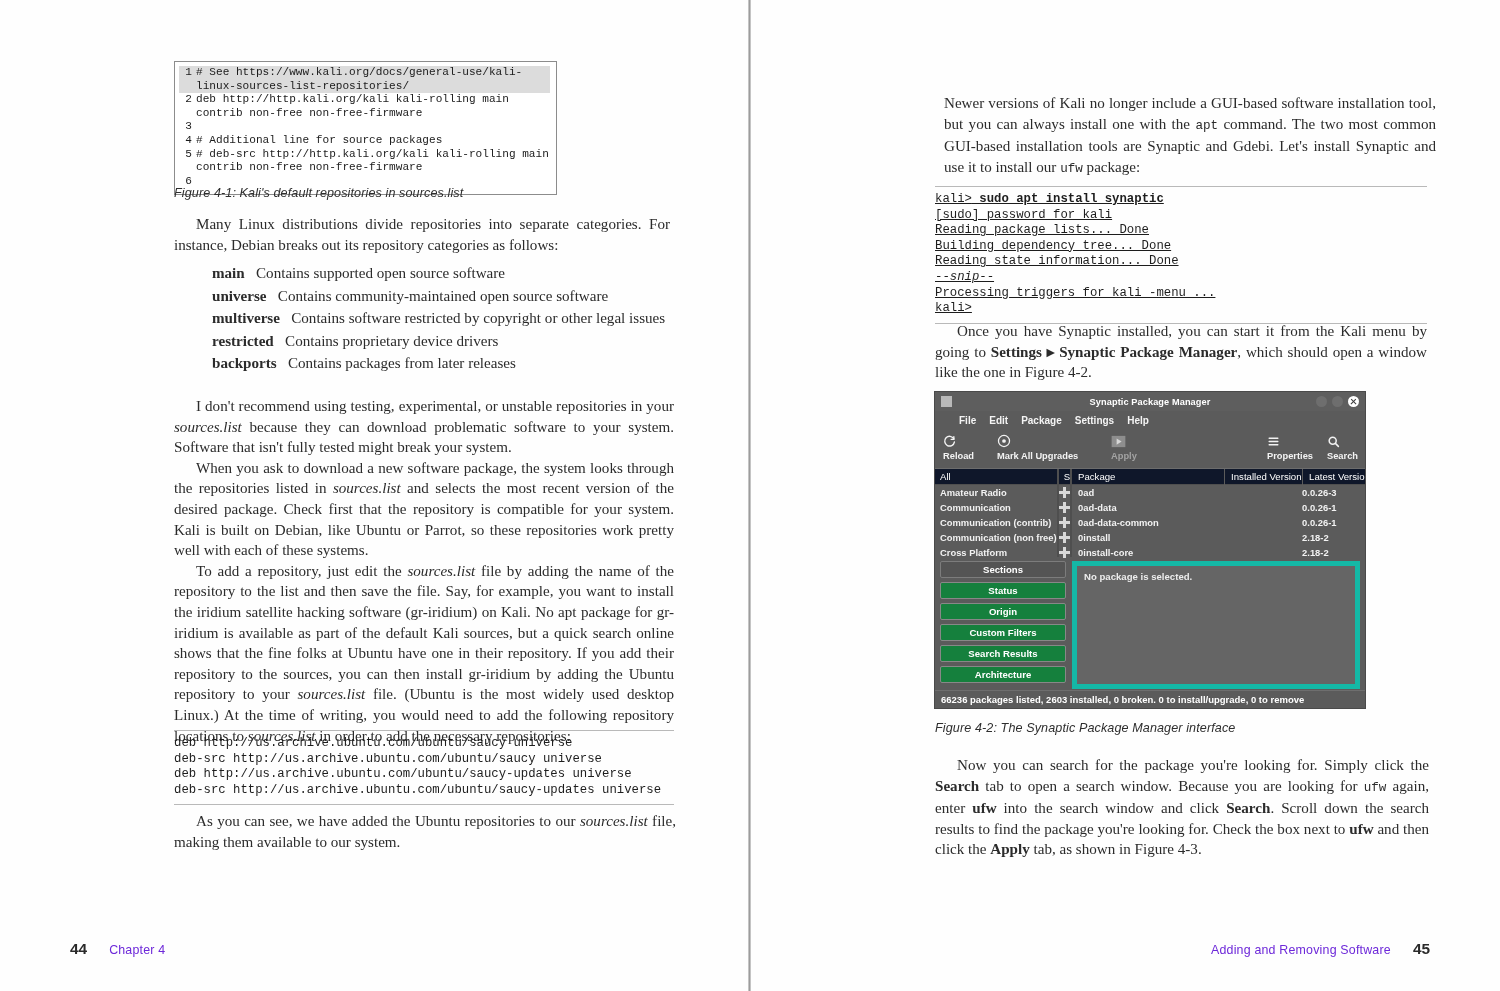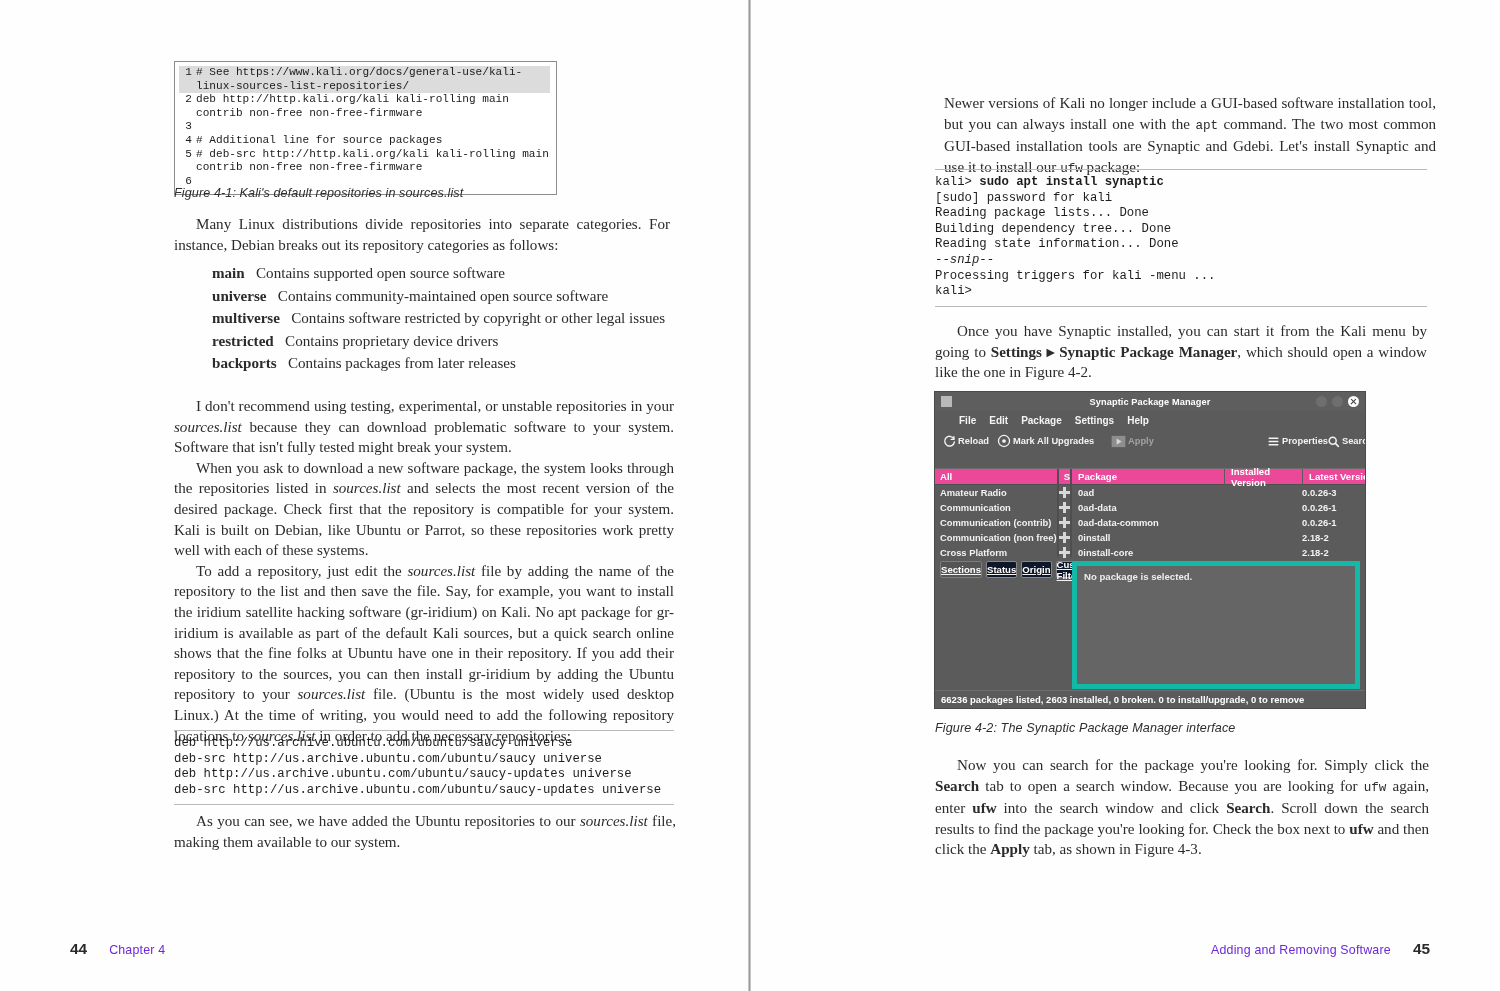--- a/index.html
+++ b/index.html
@@ -142,35 +142,35 @@
     padding-left: 24px; background: #5b5b5b;
     font-size: 10px; font-weight: bold; color: #f4f4f4;
   }
 
   .syn-toolbar {
     height: 39px; background: #5b5b5b; position: relative;
     border-bottom: 1px solid #6c6c6c;
   }
   .tb-item {
     position: absolute; top: 3px;
-    display: flex; flex-direction: row; align-items: center; gap: 2px;
+    display: flex; flex-direction: column; align-items: flex-start; gap: 2px;
     font-size: 9.3px; font-weight: bold; color: #f3f3f3;
   }
   .tb-item.dim { color: #a3a3a3; }
   .tb-icon { height: 16px; display: flex; align-items: center; justify-content: center; }
 
   .syn-lists { position: relative; height: 88px; background: #5b5b5b; display: flex; }
   .col-sections { width: 126px; border-right: 2px solid #4f4f4f; }
   .col-s { width: 22px; border-right: 2px solid #4f4f4f; }
   .col-pkg { flex: 1 1 auto; }
 
   .lhead {
-    height: 16px; background: #ec4899; color: #ffffff;
-    font-size: 9.6px; font-weight: bold; display: flex; align-items: center;
-    padding-left: 5px; border-bottom: 1px solid #4f4f4f;
+    height: 16px; background: #0f172a; color: #ffffff;
+    font-size: 9.6px; font-weight: normal; display: flex; align-items: center;
+    padding-left: 5px; border-bottom: 1px solid #4f4f4f; text-align: center;
   }
   .lhead.split { padding-left: 0; }
   .hcell { height: 16px; display: flex; align-items: center; padding-left: 6px; }
   .hcell.b { border-left: 1px solid #5b5b5b; }
 
   .lrow {
     height: 15px; display: flex; align-items: center; padding-left: 5px;
     font-size: 9.4px; font-weight: bold; color: #f2f2f2; white-space: nowrap;
   }
   .prow { height: 15px; display: flex; align-items: center; font-size: 9.4px; font-weight: bold; color: #f3f3f3; }
@@ -179,23 +179,23 @@
   .prow .plat  { flex: 0 0 80px; }
   .srow { height: 15px; display: flex; align-items: center; justify-content: center; }
   .plus {
     width: 11px; height: 11px; position: relative;
   }
   .plus::before, .plus::after { content: ""; position: absolute; background: #d8d8d8; }
   .plus::before { left: 4px; top: 0; width: 3px; height: 11px; }
   .plus::after  { top: 4px; left: 0; height: 3px; width: 11px; }
 
   .syn-lower { display: flex; padding: 4px 5px 0 5px; height: 153px; }
-  .filters { width: 126px; display: flex; flex-direction: row; gap: 4px; text-decoration: underline; }
+  .filters { width: 126px; display: flex; flex-direction: column; gap: 4px; }
   .fbtn {
-    height: 17px; background: #0f172a; border: 1px solid #888888; border-radius: 2px;
+    height: 17px; background: #15803d; border: 1px solid #888888; border-radius: 2px;
     font-size: 9.6px; font-weight: bold; color: #ffffff;
     display: flex; align-items: center; justify-content: center;
   }
   .fbtn.active { background: #545454; border-color: #7c7c7c; }
   .detail {
     flex: 1 1 auto; margin-left: 6px; background: #656565;
     border: 5px solid #14b8a6;
     font-size: 9.6px; font-weight: bold; color: #ededed;
     padding: 5px 0 0 7px;
     height: 128px;
@@ -298,21 +298,21 @@
   <div style="position:absolute;left:70px;top:940px;display:flex;align-items:baseline;gap:22px;">
     <span class="folio-num">44</span>
     <span class="folio">Chapter 4</span>
   </div>
 
 
   <div class="body-text" style="position:absolute;left:935px;top:93px;width:492px;margin-left:9px;">
     <span>Newer versions of Kali no longer include a GUI-based software installation tool, but you can always install one with the </span><span class="mono-inline">apt</span><span> command. The two most common GUI-based installation tools are Synaptic and Gdebi. Let's install Synaptic and use it to install our </span><span class="mono-inline">ufw</span><span> package:</span>
   </div>
 
-  <div class="code-block" style="position:absolute;left:935px;top:169px;width:492px;"><span>kali&gt;</span><span class="cmd"> sudo apt install synaptic</span>
+  <div class="code-block" style="position:absolute;left:935px;top:186px;width:492px;text-decoration:underline;"><span>kali&gt;</span><span class="cmd"> sudo apt install synaptic</span>
 <span>[sudo] password for kali</span>
 <span>Reading package lists... Done</span>
 <span>Building dependency tree... Done</span>
 <span>Reading state information... Done</span>
 <span class="snip">--snip--</span>
 <span>Processing triggers for kali -menu ...</span>
 <span>kali&gt;</span></div>
 
   <div class="body-text" style="position:absolute;left:935px;top:321px;width:492px;">
     <span class="ind"><span>Once you have Synaptic installed, you can start it from the Kali menu by going to </span><b>Settings</b><b> ▸ </b><b>Synaptic Package Manager</b><span>, which should open a window like the one in Figure 4-2.</span></span>

